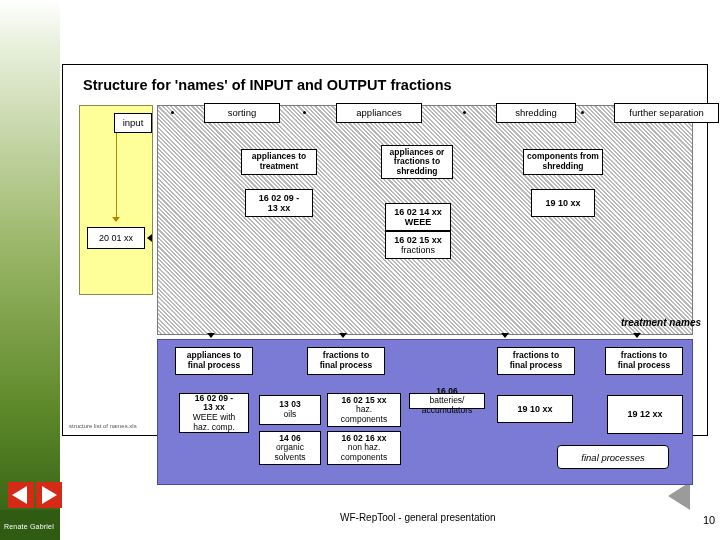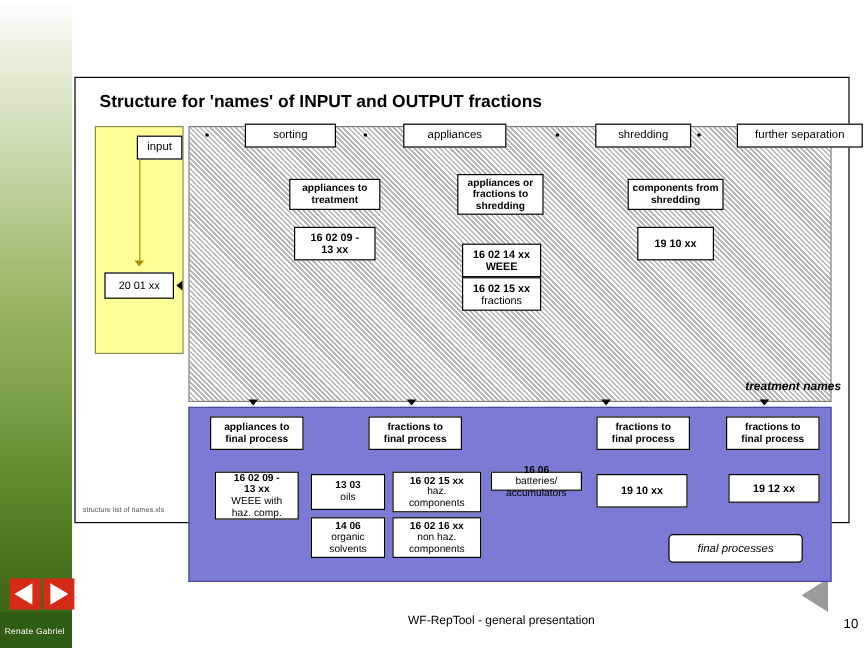--- a/index.html
+++ b/index.html
@@ -257,20 +257,20 @@
 
   <div class="box bold" style="left:346px;top:328px;width:76px;height:16px;">
     <span>16 06</span>
     <span style="font-weight:normal">batteries/</span>
     <span style="font-weight:normal">accumulators</span>
   </div>
 
   <div class="box bold" style="left:434px;top:330px;width:76px;height:28px;font-size:9px;">
     <span>19 10 xx</span>
   </div>
-  <div class="box bold" style="left:544px;top:330px;width:76px;height:24px;font-size:9px;">
+  <div class="box bold" style="left:544px;top:330px;width:76px;height:39px;font-size:9px;">
     <span>19 12 xx</span>
   </div>
 
   <div id="final-processes">final processes</div>
 
   <div id="caption">structure list of names.xls</div>
 </div>
 
 </body></html>

